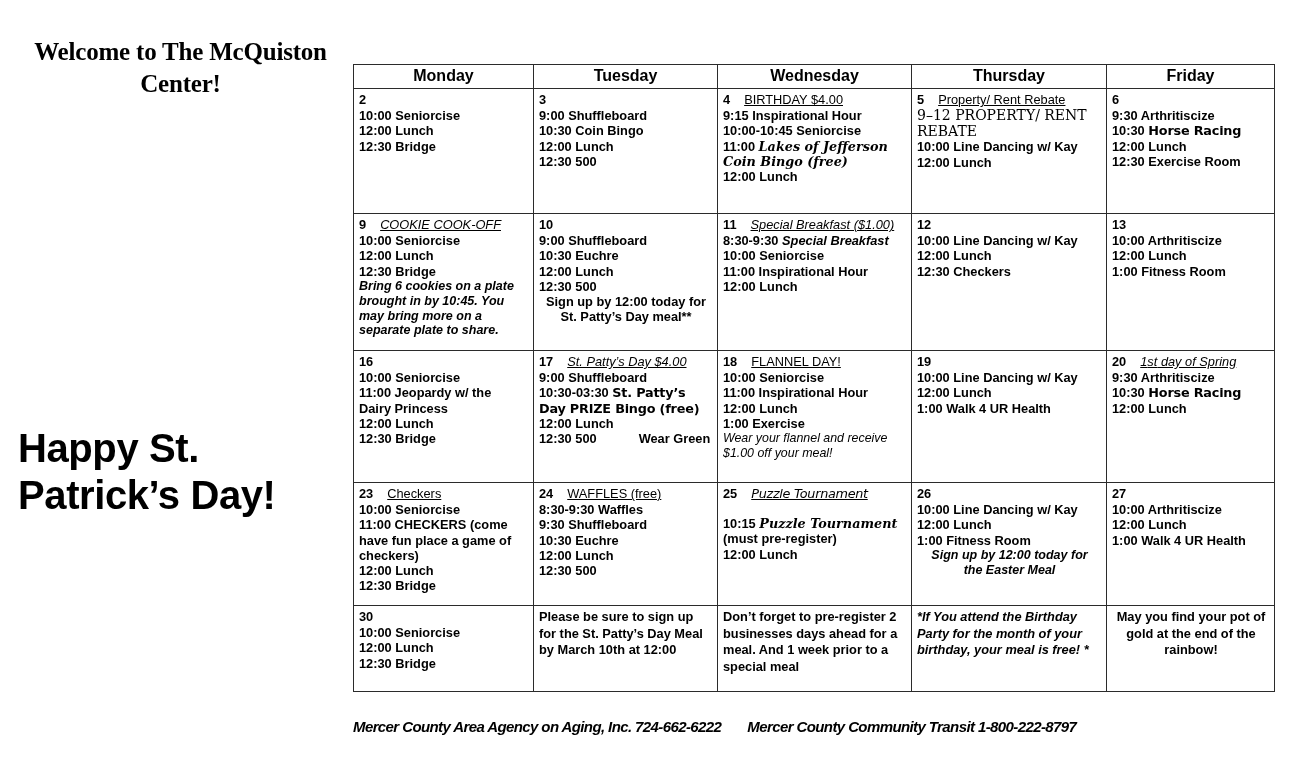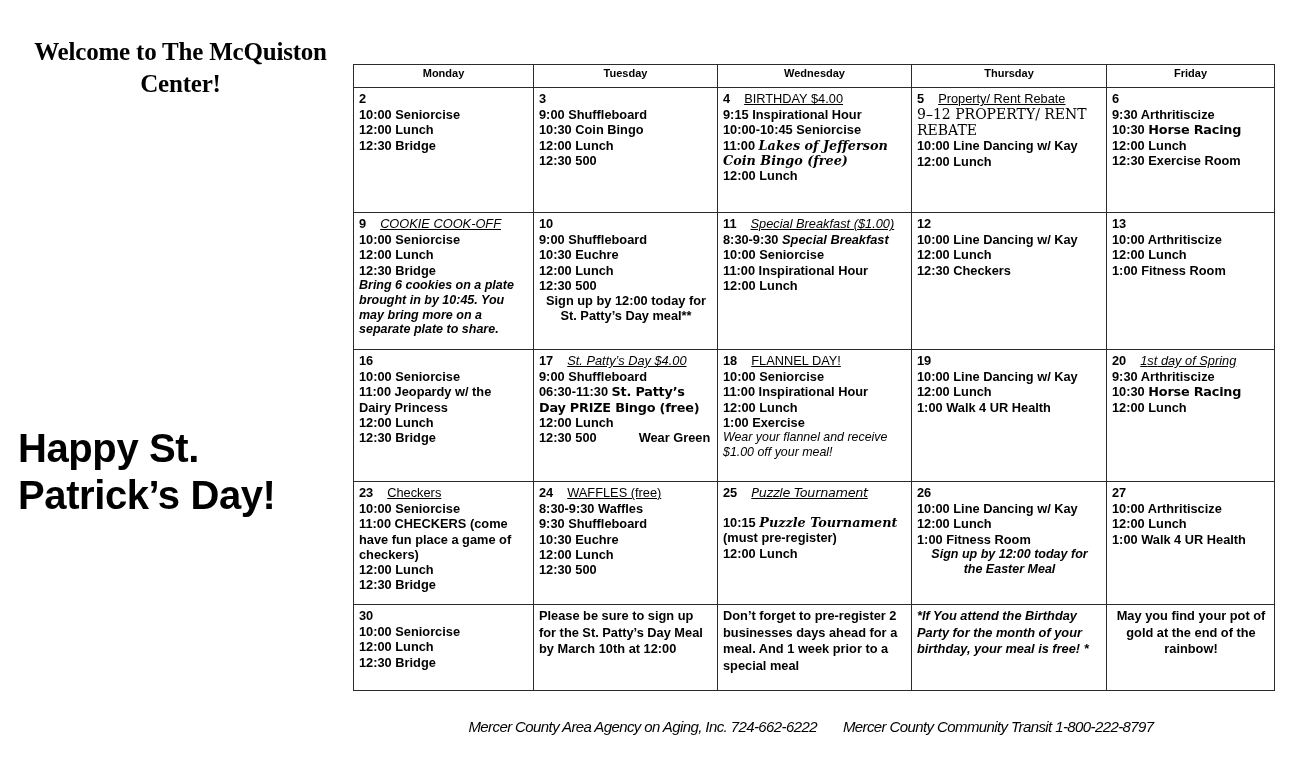--- a/index.html
+++ b/index.html
@@ -76,21 +76,21 @@
     border-collapse: collapse;
     table-layout: fixed;
   }
   #calendar td, #calendar th {
     border: 1.2px solid #2b2b2b;
     vertical-align: top;
     padding: 0;
   }
   #calendar th {
     text-align: center;
-    font-size: 11px;
+    font-size: 16px;
     font-weight: bold;
     padding: 2px 0 3px 0;
     height: 17px;
   }
   .daycell {
     padding: 3px 4px 2px 5px;
     font-size: 12.8px;
     line-height: 1.18;
   }
   .w1 .daycell { height: 119px; }
@@ -139,24 +139,23 @@
     font-size: 12.8px;
     line-height: 1.3;
   }
   .notecell.ital { font-style: italic; }
   .notecell.center { text-align: center; }
   #footer-line {
     position: absolute;
     left: 353px;
     top: 718px;
     width: 916px;
-    text-align: center;
     font-size: 15px;
     font-style: italic;
-    font-weight: 400;
+    font-weight: 700;
     font-family: "Liberation Sans", sans-serif;
     letter-spacing: -0.6px;
     pointer-events: none;
   }
   #footer-line .gap { display: inline-block; width: 26px; }
 </style>
 </head>
 <body>
 
 <div id="intro-panel">
@@ -281,21 +280,21 @@
             <div class="ev plain">11:00 Jeopardy w/ the</div>
             <div class="ev plain">Dairy Princess</div>
             <div class="ev plain">12:00 Lunch</div>
             <div class="ev plain">12:30 Bridge</div>
           </div>
         </td>
         <td>
           <div class="daycell">
             <div class="dayhead"><span class="daynum">17</span><span class="daytitle ital">St. Patty’s Day $4.00</span></div>
             <div class="ev plain">9:00 Shuffleboard</div>
-            <div class="ev comic"><span class="reg">06:30-11:30 </span>St. Patty’s</div>
+            <div class="ev comic"><span class="reg">10:30-03:30 </span>St. Patty’s</div>
             <div class="ev comic">Day PRIZE Bingo (free)</div>
             <div class="ev plain">12:00 Lunch</div>
             <div class="ev plain">12:30 500<span class="spacer"></span>Wear Green</div>
           </div>
         </td>
         <td>
           <div class="daycell">
             <div class="dayhead"><span class="daynum">18</span><span class="daytitle">FLANNEL DAY!</span></div>
             <div class="ev plain">10:00 Seniorcise</div>
             <div class="ev plain">11:00 Inspirational Hour</div>

